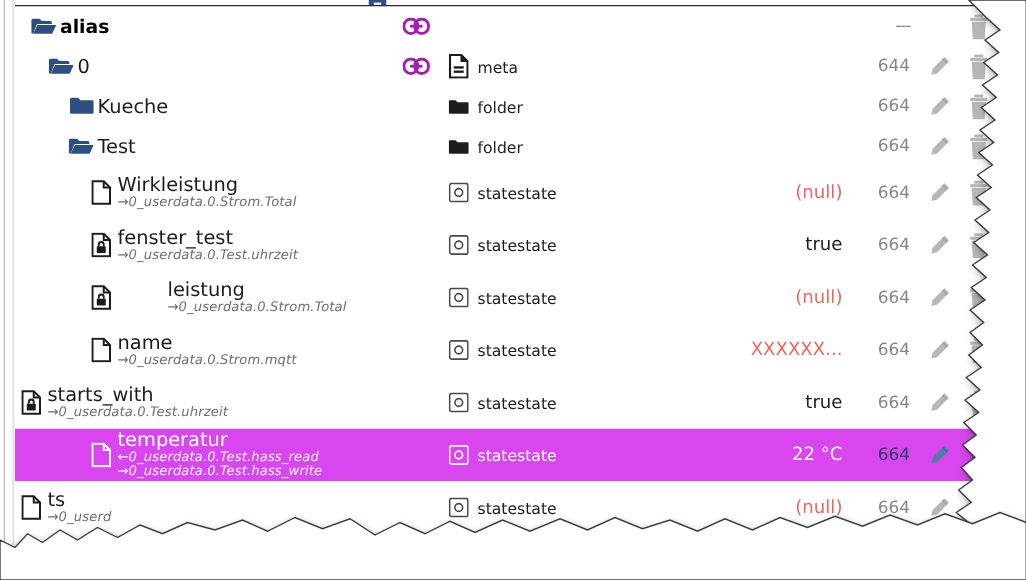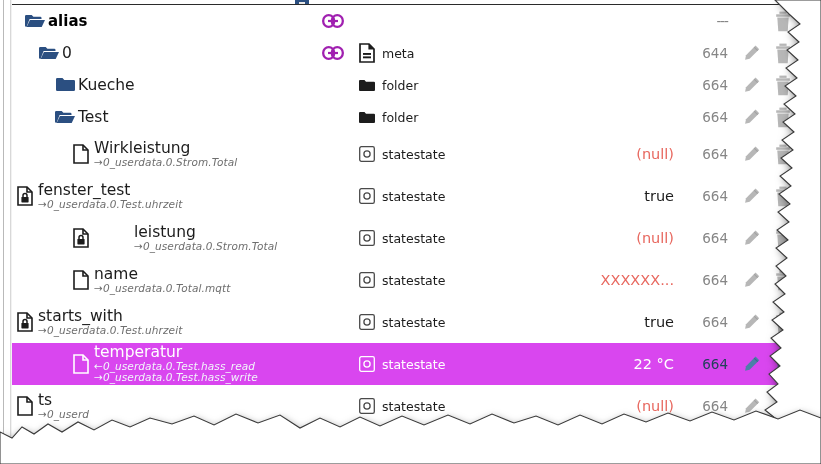--- a/index.html
+++ b/index.html
@@ -349,21 +349,21 @@
           <span class="act-btn">
             <svg width="18" height="21" viewBox="0 0 18 21">
               <rect x="5.4" y="0.6" width="7.2" height="2.3" fill="#b7b7b7"></rect>
               <rect x="2.2" y="3.3" width="13.6" height="2.5" fill="#b7b7b7"></rect>
               <path d="M3.3 6.4h11.4l-1 13.9H4.3z" fill="#b7b7b7"></path>
             </svg>
           </span>
         </div>
       </div>
       <div class="row tall">
-        <div class="name-col" style="">
+        <div class="name-col" style="padding-left: 56px;">
           <span class="icon-slot">
             <svg width="16" height="20" viewBox="0 0 16 20">
               <path d="M1 1h9l5 5v13H1z" fill="none" stroke="#1c1c1c" stroke-width="1.6"></path>
               <path d="M10 1v5h5" fill="none" stroke="#1c1c1c" stroke-width="1.6"></path>
               <rect x="4.4" y="11" width="7.2" height="5.4" rx="0.6" fill="#1c1c1c"></rect>
               <path d="M6 11V9.6a2 2 0 0 1 4 0V11" fill="none" stroke="#1c1c1c" stroke-width="1.5"></path>
             </svg>
           </span>
           <div class="labels">
             <span class="title">fenster_test</span>
@@ -444,21 +444,21 @@
       <div class="row tall">
         <div class="name-col" style="padding-left: 56px;">
           <span class="icon-slot">
             <svg width="16" height="20" viewBox="0 0 16 20">
               <path d="M1 1h9l5 5v13H1z" fill="none" stroke="#1c1c1c" stroke-width="1.6"></path>
               <path d="M10 1v5h5" fill="none" stroke="#1c1c1c" stroke-width="1.6"></path>
             </svg>
           </span>
           <div class="labels">
             <span class="title">name</span>
-            <span class="subpath">→0_userdata.0.Total.mqtt</span>
+            <span class="subpath">→0_userdata.0.Strom.mqtt</span>
           </div>
         </div>
         <div class="type-col">
           <span class="link-slot"></span>
           <span style="display: flex;">
             <svg width="16" height="16" viewBox="0 0 16 16">
               <rect x="0.7" y="0.7" width="14.6" height="14.6" rx="1.6" fill="none" stroke="#4a4a4a" stroke-width="1.3"></rect>
               <circle cx="8" cy="8" r="3.1" fill="none" stroke="#4a4a4a" stroke-width="1.3"></circle>
             </svg>
           </span>

